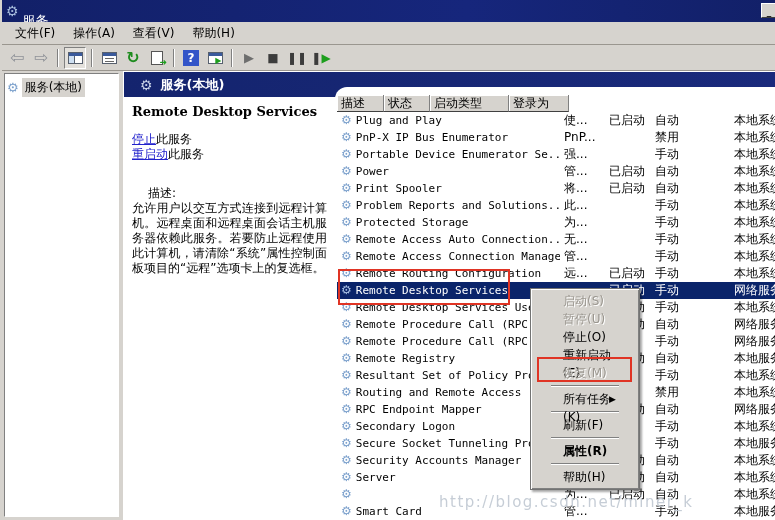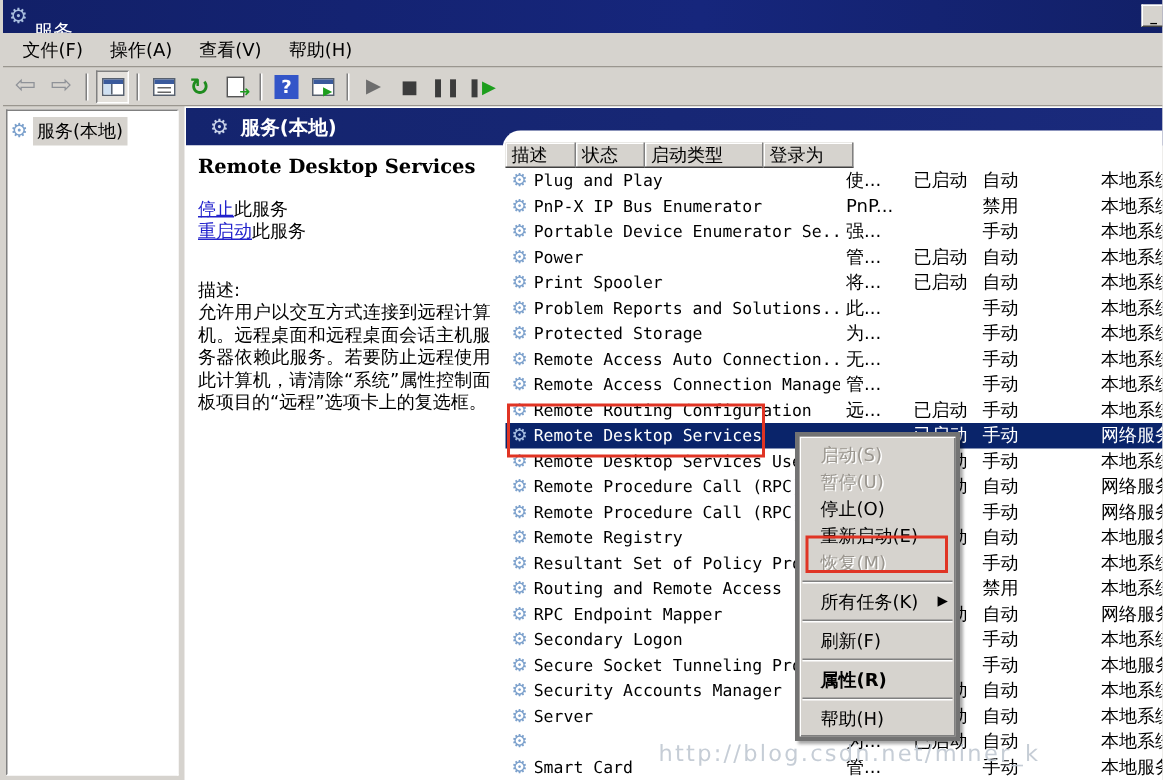--- a/index.html
+++ b/index.html
@@ -58,21 +58,21 @@
   .content { position:absolute; left:121px; top:0; width:654px; height:449px; background:#fff; }
   .band { position:absolute; left:1px; top:1px; right:0; height:25px;
     background:linear-gradient(90deg,#14246e,#1a2a7c); display:flex; align-items:center; padding-left:16px; gap:8px; }
   .band .gear { color:#c8d2e8; font-size:14px; }
   .band .btitle { color:#fff; font-weight:bold; font-size:13px; }
 
   .desc-panel { position:absolute; left:1px; top:26px; width:211px; bottom:0; background:#fff; padding:7px 8px; }
   .svc-title { font-family:"DejaVu Serif", serif; font-weight:bold; font-size:13px; margin-bottom:13px; }
   .linkline { line-height:15px; }
   .linkline a { color:#2222cc; text-decoration:underline; }
-  .desc-label { margin-top:24px; line-height:15px; }
+  .desc-label { margin-top:24px; line-height:15px;margin-left:16px; }
   .desc-text { line-height:15px; text-align:justify; }
 
   .list-panel { position:absolute; left:212px; top:16px; right:0; bottom:0; background:#fff;
     border-top-left-radius:12px; overflow:hidden; }
   .list-header { position:absolute; left:2px; top:8px; right:0; height:17px; display:flex; }
   .hcell { background:#d6d3ce; border-right:1px solid #808080; border-bottom:1px solid #404040;
     box-shadow:inset 1px 1px 0 #fff; padding:0 4px; line-height:16px; font-size:12px; white-space:nowrap; overflow:hidden; }
   .hcell .sort { color:#b3afa8; font-size:8px; }
   .list-body { position:absolute; left:2px; top:25px; right:0; bottom:0; }
   .row { display:flex; height:17px; line-height:17px; white-space:nowrap; }
@@ -82,23 +82,23 @@
   .c-name .nm { font-family:"DejaVu Sans Mono", monospace; font-size:11px; }
   .c-name .gear-blue { font-size:12px; }
   .row.selected .gear-blue { color:#a8c0e4; }
   .c-desc { width:47px; padding-left:4px; }
   .c-status { width:46px; padding-left:2px; }
   .c-startup { width:79px; padding-left:2px; }
   .c-logon { width:60px; padding-left:2px; }
 
   
   .ctx-menu { position:absolute; left:528px; top:288px; width:110px; z-index:20;
-    background:#d6d3ce; border:3px solid #737373;
+    background:#d6d3ce; border:1px solid #737373;
     box-shadow:inset 1px 1px 0 #fff, inset -1px -1px 0 #808080, 2px 2px 2px rgba(0,0,0,.35);
-    padding:3px 0; }
+    padding:3px 18px; }
   .ctx-item { height:18px; line-height:18px; padding-left:14px; position:relative; color:#000; font-size:12px; }
   .ctx-item.disabled { color:#9a968f; text-shadow:1px 1px 0 #ffffff; }
   .ctx-item.bold { font-weight:bold; }
   .ctx-item .sub { position:absolute; right:5px; top:0; font-size:9px; }
   .ctx-sep { height:2px; margin:3px 2px; border-top:1px solid #808080; border-bottom:1px solid #fff; }
 
   
   .anno { position:absolute; border:2px solid #e03424; background:transparent; }
   .anno-row { left:336px; top:269px; width:172px; height:36px; z-index:8; }
   .anno-menu { left:535px; top:357px; width:95px; height:25px; z-index:30; }

